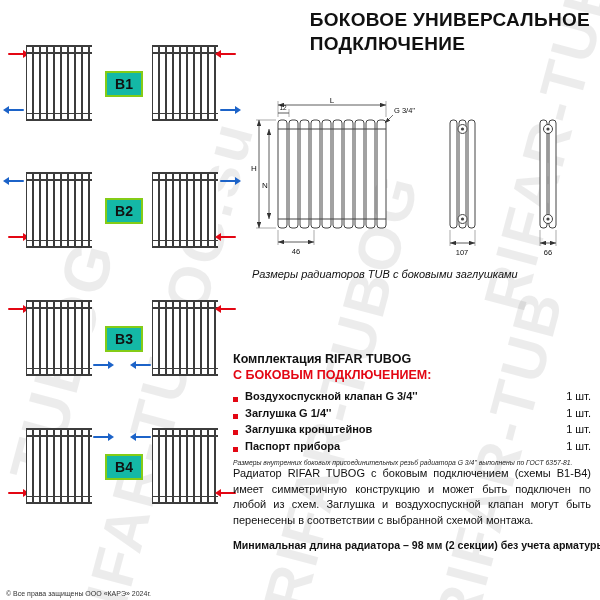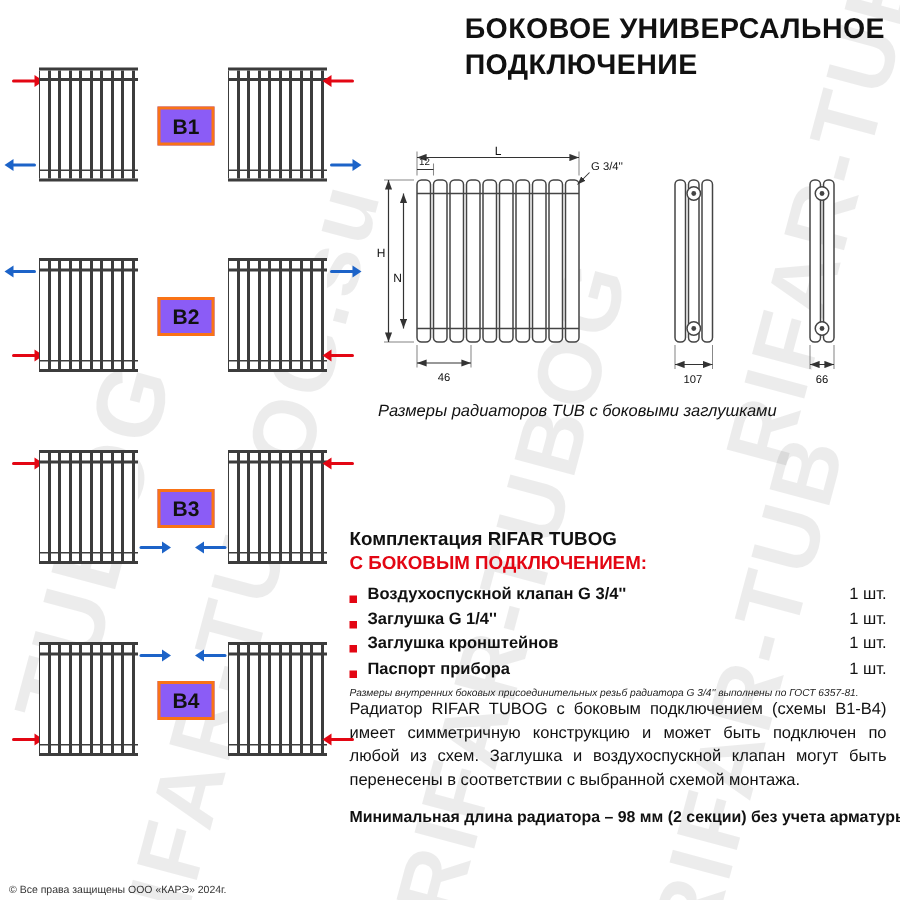--- a/index.html
+++ b/index.html
@@ -14,22 +14,22 @@
   .title{position:absolute;top:8px;right:10px;font-weight:bold;
          font-size:19px;line-height:1.25;letter-spacing:.3px;z-index:2;}
 
   
   .scheme-row{position:absolute;left:8px;width:234px;height:76px;z-index:2;}
   .radiator{position:absolute;top:0;width:66px;height:76px;box-sizing:border-box;
             background:repeating-linear-gradient(to right,#3c3c3c 0 1px,#fff 1px 6px,#3c3c3c 6px 7px);
             border-top:2px solid #3c3c3c;border-bottom:2px solid #3c3c3c;}
   .radiator::before,.radiator::after{content:"";position:absolute;left:0;right:0;height:1.5px;background:#3c3c3c;}
   .radiator::before{top:5px}.radiator::after{bottom:5px}
-  .scheme-label{position:absolute;left:97px;top:26px;width:34px;height:22px;border:2px solid #f97316;
-                background:#8b5cf6;display:flex;align-items:center;justify-content:center;
+  .scheme-label{position:absolute;left:97px;top:26px;width:34px;height:22px;border:2px solid #84cc16;
+                background:#14b8a6;display:flex;align-items:center;justify-content:center;
                 font-weight:bold;font-size:14px;}
   .arrow{position:absolute;width:16px;height:2.4px;border-radius:1px;}
   .arrow.c-red{color:#e30613;background:#e30613;}
   .arrow.c-blue{color:#1c63c8;background:#1c63c8;}
   .arrow::after{content:"";position:absolute;top:-2.8px;width:0;height:0;
                 border-top:4px solid transparent;border-bottom:4px solid transparent;}
   .arrow.d-right::after{left:15px;border-left:6px solid currentColor;}
   .arrow.d-left::after{right:15px;border-right:6px solid currentColor;}
 
   

